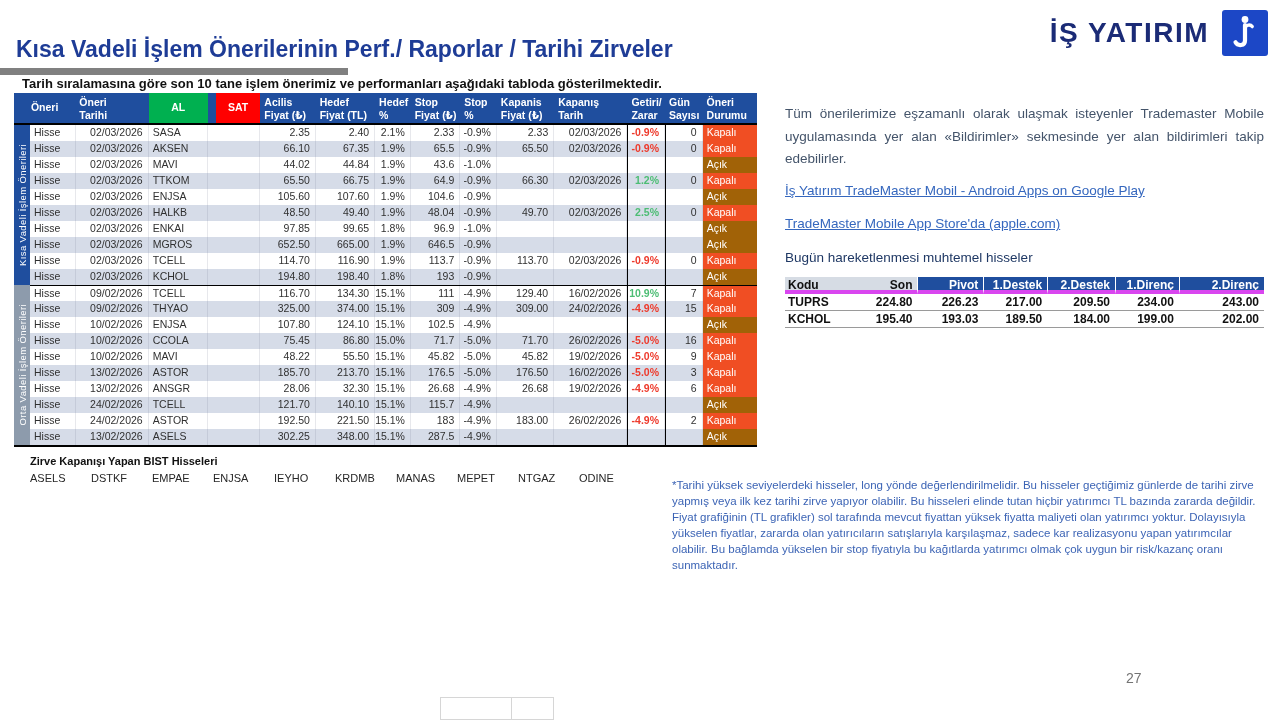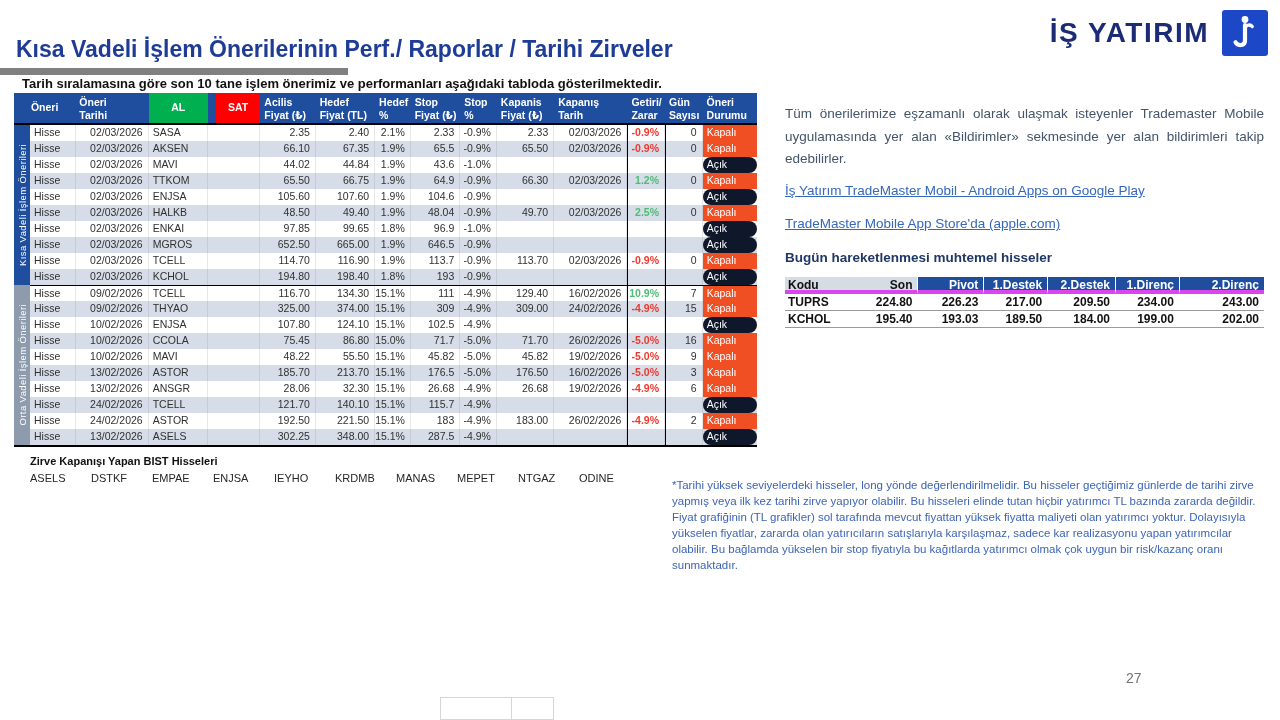--- a/index.html
+++ b/index.html
@@ -36,37 +36,37 @@
   .h11,.c11{width:74px;} .h12,.c12{width:38px;} .h13,.c13{width:38px;}
   .h14,.c14{width:55px;}
   .c12,.c13 { border-left:1.5px solid #000; }
   .c12 { font-weight:bold; }
   .c12.neg { color:#ee3a2c; }
   .c12.pos { color:#4dbd74; }
   .al-head { background:#00b050; }
   .sat-head { background:#ff0000; }
   .status { color:#fff; padding-left:4px; border-right:none; }
   .status.closed { background:#f04e23; }
-  .status.open { background:#0f172a;border-radius:8px; }
+  .status.open { background:#a16207; }
   .vband { position:absolute; left:0; width:16px; display:flex; align-items:center; justify-content:center; }
   .vband span { writing-mode:vertical-rl; transform:rotate(180deg); color:#fff; font-size:9.5px; letter-spacing:0.4px; white-space:nowrap; }
   .vband.kisa { top:0; height:160px; background:#1f4e9e; }
   .vband.orta { top:160px; height:160px; background:#8d9bac; }
 
   
   .zirve-title { position:absolute; left:30px; top:455px; font-size:11px; font-weight:bold; color:#111; }
   .zirve-list { position:absolute; left:30px; top:472px; width:620px; display:flex; }
   .zirve-list div { width:61px; font-size:11px; color:#262626; }
 
   
   .rp-par { position:absolute; left:785px; top:103px; width:479px; font-size:13.5px; line-height:1.68; color:#44546a; text-align:justify; }
   .rp-link { position:absolute; left:785px; font-size:13.5px; color:#3567be; text-decoration:underline; cursor:pointer; }
   .rp-link1 { top:183px; }
   .rp-link2 { top:216px; }
-  .rp-movers-title { position:absolute; left:785px; top:250px; font-size:13.5px; font-weight:bold; color:#1f3864; }
+  .rp-movers-title { position:absolute; left:785px; top:250px; font-size:13.5px; font-weight:normal; color:#1f3864; }
   .movers { position:absolute; left:785px; top:277px; width:479px; font-size:12px; }
   .mrow { display:flex; height:17px; }
   .mrow .mc { line-height:16px; font-weight:bold; overflow:hidden; white-space:nowrap; }
   .mhead .mc { border-bottom:4px solid #d946ef; }
   .mhead .gray { background:#d6dce4; color:#111; }
   .mhead .blue { background:#1f4e9e; color:#fff; border-left:1px solid #fff; }
   .mdata { border-bottom:1px solid #9a9a9a; }
   .mdata .mc { color:#111; }
   .mc1{width:72px; text-align:left; padding-left:3px;}
   .mc2{width:65px;} .mc3{width:68px;} .mc4{width:66px;} .mc5{width:70px;} .mc6{width:66px;} .mc7{width:88px;}

